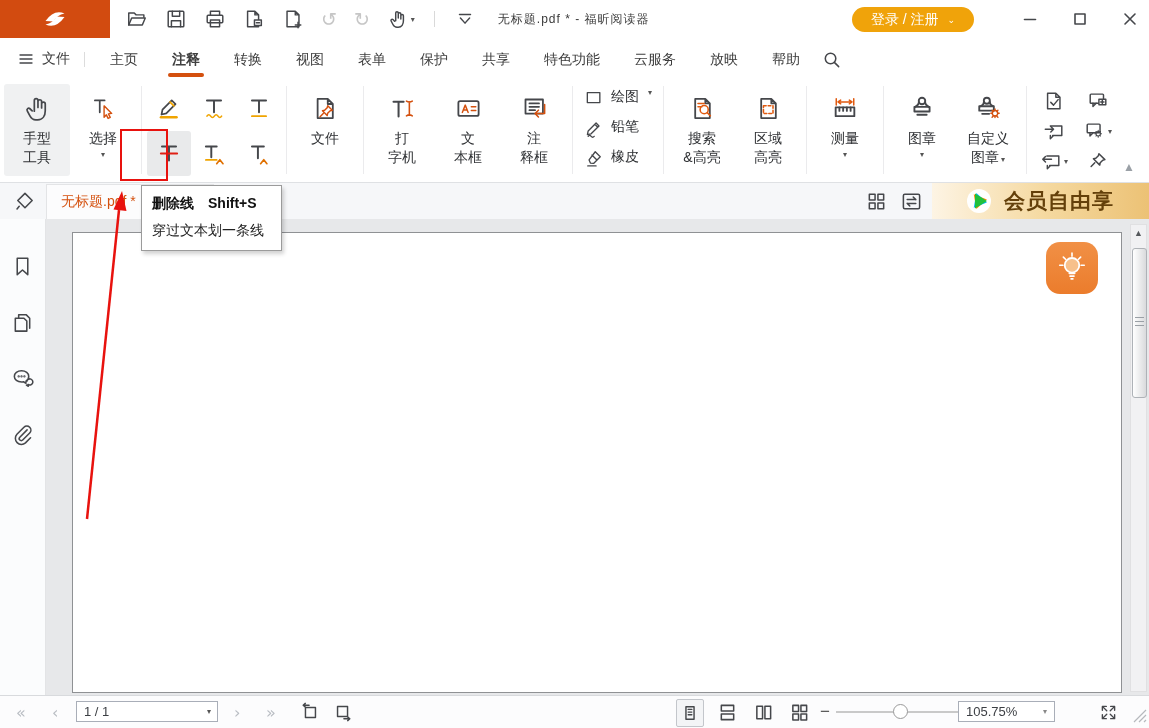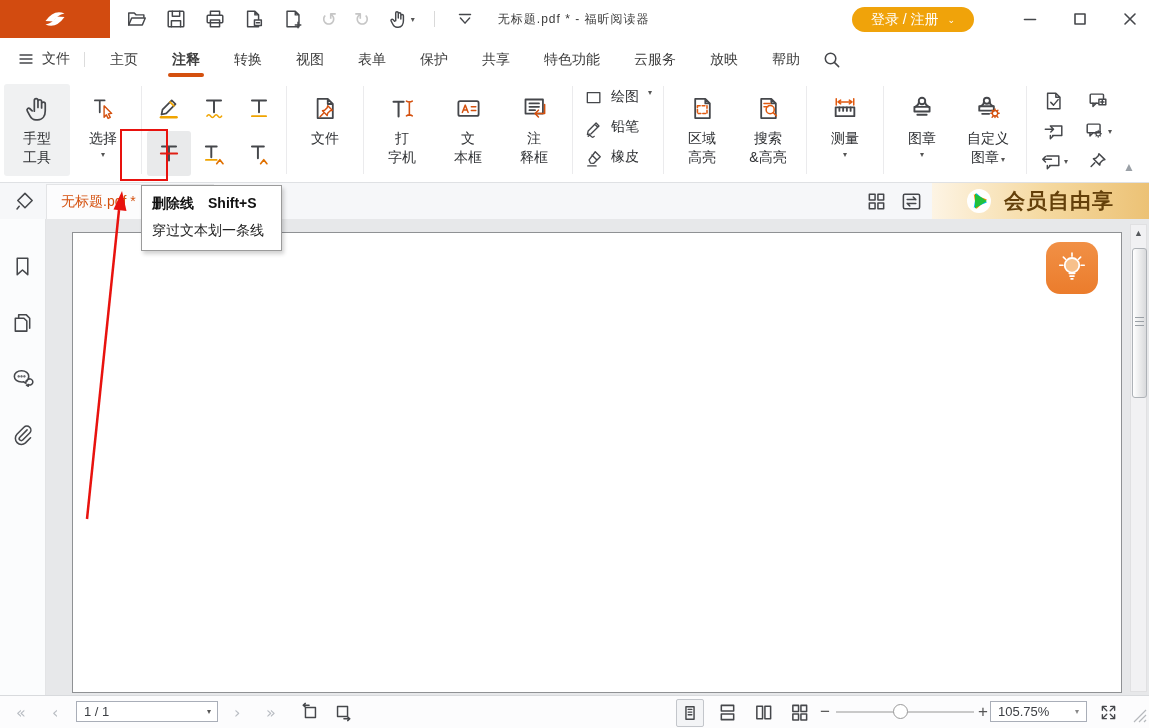--- a/index.html
+++ b/index.html
@@ -81,21 +81,21 @@
   .tt-row1{display:flex;gap:14px;font-weight:bold;}
   .tt-row2{margin-top:9px;color:#222;}
   
   .statusbar{position:absolute;left:0;bottom:0;width:1149px;height:32px;background:#fcfcfd;border-top:1px solid #d8dadd;
              font-size:13px;color:#3c3f44;}
   .sb{position:absolute;top:0;height:32px;display:flex;align-items:center;}
   .chev{color:#b9bdc3;font-size:16px;cursor:pointer;font-family:"DejaVu Sans",sans-serif;}
   .pagebox{position:absolute;left:76px;top:5px;width:142px;height:21px;background:#fff;border:1px solid #a9aeb8;
            box-sizing:border-box;display:flex;align-items:center;padding-left:7px;cursor:text;}
   .pagebox .dd{position:absolute;right:6px;font-size:8px;color:#555;}
-  .zoombox{position:absolute;left:990px;top:5px;width:97px;height:21px;background:#fff;border:1px solid #a9aeb8;
+  .zoombox{position:absolute;left:958px;top:5px;width:97px;height:21px;background:#fff;border:1px solid #a9aeb8;
            box-sizing:border-box;display:flex;align-items:center;padding-left:7px;cursor:text;}
   .zoombox .dd{position:absolute;right:7px;font-size:8px;color:#888;}
   .layoutbox{position:absolute;left:676px;top:3px;width:26px;height:26px;border:1px solid #c3c6cb;background:#f3f4f6;
              border-radius:2px;display:flex;align-items:center;justify-content:center;cursor:pointer;}
   .lay{position:absolute;top:7px;cursor:pointer;}
   .slider-track{position:absolute;left:836px;top:15px;width:138px;height:2px;background:#c9c9c9;cursor:pointer;}
   .slider-handle{position:absolute;left:893px;top:8px;width:15px;height:15px;border-radius:50%;background:#fff;
                  border:1px solid #9a9a9a;box-sizing:border-box;cursor:grab;}
   .pm{position:absolute;top:0;height:32px;display:flex;align-items:center;color:#555;font-size:17px;cursor:pointer;}
   .grip{position:absolute;right:2px;bottom:2px;}
@@ -340,35 +340,35 @@
           </svg>
         <span>橡皮</span>
         </div>
     </div>
     <span class="rsep"></span>
 
     <div class="bigbtn">
       <span class="bicon">
         <svg class="ic" width="27" height="27" viewBox="0 0 24 24">
             <path d="M5.5 3.5 h9 l4 4 v13 h-13 z M14.5 3.5 V7.5 h4"></path>
-            <rect x="7.5" y="9.5" width="8.5" height="7" stroke="#e05a10" stroke-dasharray="2.4 1.8" stroke-width="1.4"></rect>
-          </svg>
-        </span>
-      <span class="blabel"><span>区域</span><br><span>高亮</span></span>
-    </div>
-    <div class="bigbtn">
-      <span class="bicon">
-        <svg class="ic" width="27" height="27" viewBox="0 0 24 24">
-            <path d="M5.5 3.5 h9 l4 4 v13 h-13 z M14.5 3.5 V7.5 h4"></path>
             <path d="M8 7.5 h5.5 M8 10.5 h3.5" stroke="#e05a10" stroke-width="1.4"></path>
             <circle cx="13.5" cy="13" r="3.6" stroke="#e05a10" stroke-width="1.4"></circle>
             <path d="M16.2 15.7 l2.8 2.8" stroke="#e05a10" stroke-width="1.4"></path>
           </svg>
         </span>
       <span class="blabel"><span>搜索</span><br><span>&amp;高亮</span></span>
+    </div>
+    <div class="bigbtn">
+      <span class="bicon">
+        <svg class="ic" width="27" height="27" viewBox="0 0 24 24">
+            <path d="M5.5 3.5 h9 l4 4 v13 h-13 z M14.5 3.5 V7.5 h4"></path>
+            <rect x="7.5" y="9.5" width="8.5" height="7" stroke="#e05a10" stroke-dasharray="2.4 1.8" stroke-width="1.4"></rect>
+          </svg>
+        </span>
+      <span class="blabel"><span>区域</span><br><span>高亮</span></span>
     </div>
     <span class="rsep"></span>
 
     <div class="bigbtn">
       <span class="bicon">
         <svg class="ic" width="28" height="28" viewBox="0 0 24 24">
             <path d="M4.5 4 v5.5 M19.5 4 v5.5 M6 6.8 H18 M8.3 5.2 L6 6.8 l2.3 1.6 M15.7 5.2 L18 6.8 l-2.3 1.6" stroke="#e05a10" stroke-width="1.3"></path>
             <rect x="4" y="11.5" width="16" height="7.5"></rect>
             <path d="M7.2 11.5 v3 M10.4 11.5 v3 M13.6 11.5 v3 M16.8 11.5 v3"></path>
           </svg>

